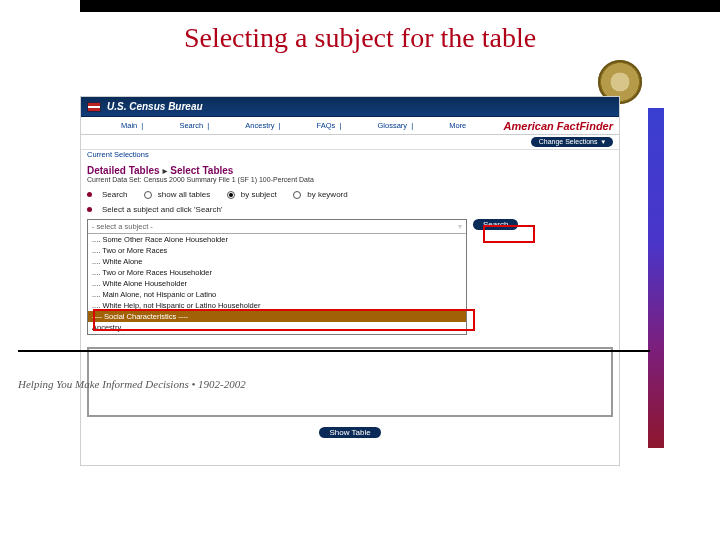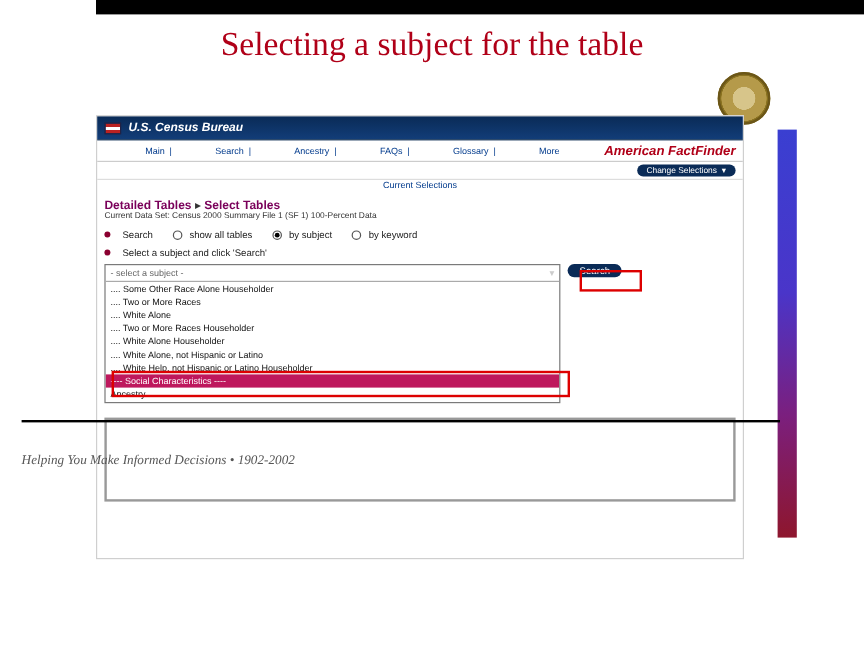--- a/index.html
+++ b/index.html
@@ -79,21 +79,21 @@
   .selectwrap { display:flex; align-items:flex-start; gap:6px; padding:2px 6px;}
   .listbox {
     width: 380px; border:1px solid #7a7a7a; font-size:7.5px; background:#fff;
   }
   .listbox .collapsed {
     height:14px; border-bottom:1px solid #aaa; display:flex; align-items:center;
     justify-content:space-between; padding:0 4px; color:#666;gap:16px;
   }
   .listbox .options { max-height:100px; overflow:hidden; }
   .listbox .opt { padding:0 4px; white-space:nowrap; line-height:11px; color:#111;}
-  .listbox .opt.selected { background:#be185d; color:#fff; }
+  .listbox .opt.selected { background:#a16207; color:#fff; }
   .dashline { color:#444; }
   .resultbox {
     margin:10px 6px 4px 6px; height:70px; border:2px solid #999; background:#fff;
   }
   .showtable-row { text-align:center; padding:6px 0 10px 0;}
   .bottom-rule{
     position:absolute; left:18px; right:70px; bottom:56px; height:2px; background:#000;
   }
   .footer {
     position:absolute; left:18px; bottom:18px;
@@ -146,21 +146,21 @@
     </div>
 
     <div class="sel-bar">
       <span></span>
       <span>
         <span class="pill small">
           <span>Change Selections</span><span class="chev">▾</span>
         </span>
       </span>
     </div>
-    <div style="display:flex;justify-content:center;padding:0 6px 2px 6px;">
+    <div style="display:flex;justify-content:flex-start;padding:0 6px 2px 6px;">
       <span class="csel">Current Selections</span>
     </div>
 
     <div class="crumb">
       <span>Detailed Tables</span>
       <span class="sep">▸</span>
       <span>Select Tables</span>
     </div>
     <div class="dscurrent">Current Data Set: Census 2000 Summary File 1 (SF 1) 100-Percent Data</div>
 
@@ -188,32 +188,35 @@
         <div class="collapsed">
           <span>- select a subject -</span>
           <span class="chevd"></span>
         </div>
         <div class="options">
           <div class="opt">.... Some Other Race Alone Householder</div>
           <div class="opt">.... Two or More Races</div>
           <div class="opt">.... White Alone</div>
           <div class="opt">.... Two or More Races Householder</div>
           <div class="opt">.... White Alone Householder</div>
-          <div class="opt">.... White Alone, not Hispanic or Latino</div>
+          <div class="opt">.... Main Alone, not Hispanic or Latino</div>
           <div class="opt">.... White Help, not Hispanic or Latino Householder</div>
           <div class="opt selected dashline">---- Social Characteristics ----</div>
           <div class="opt">Ancestry</div>
           <div class="opt">.... Other</div>
         </div>
       </div>
       <span class="pill">Search</span>
     </div>
 
     <div class="resultbox"></div>
 
+    <div class="showtable-row">
+      <span class="pill">Show Table</span>
+    </div>
 
     <div class="hl hl-search"></div>
     <div class="hl hl-row"></div>
   </div>
 
   <div class="bottom-rule"></div>
 
   <div class="footer">
     <div class="tag">Helping You Make Informed Decisions • 1902-2002</div>
   </div>

